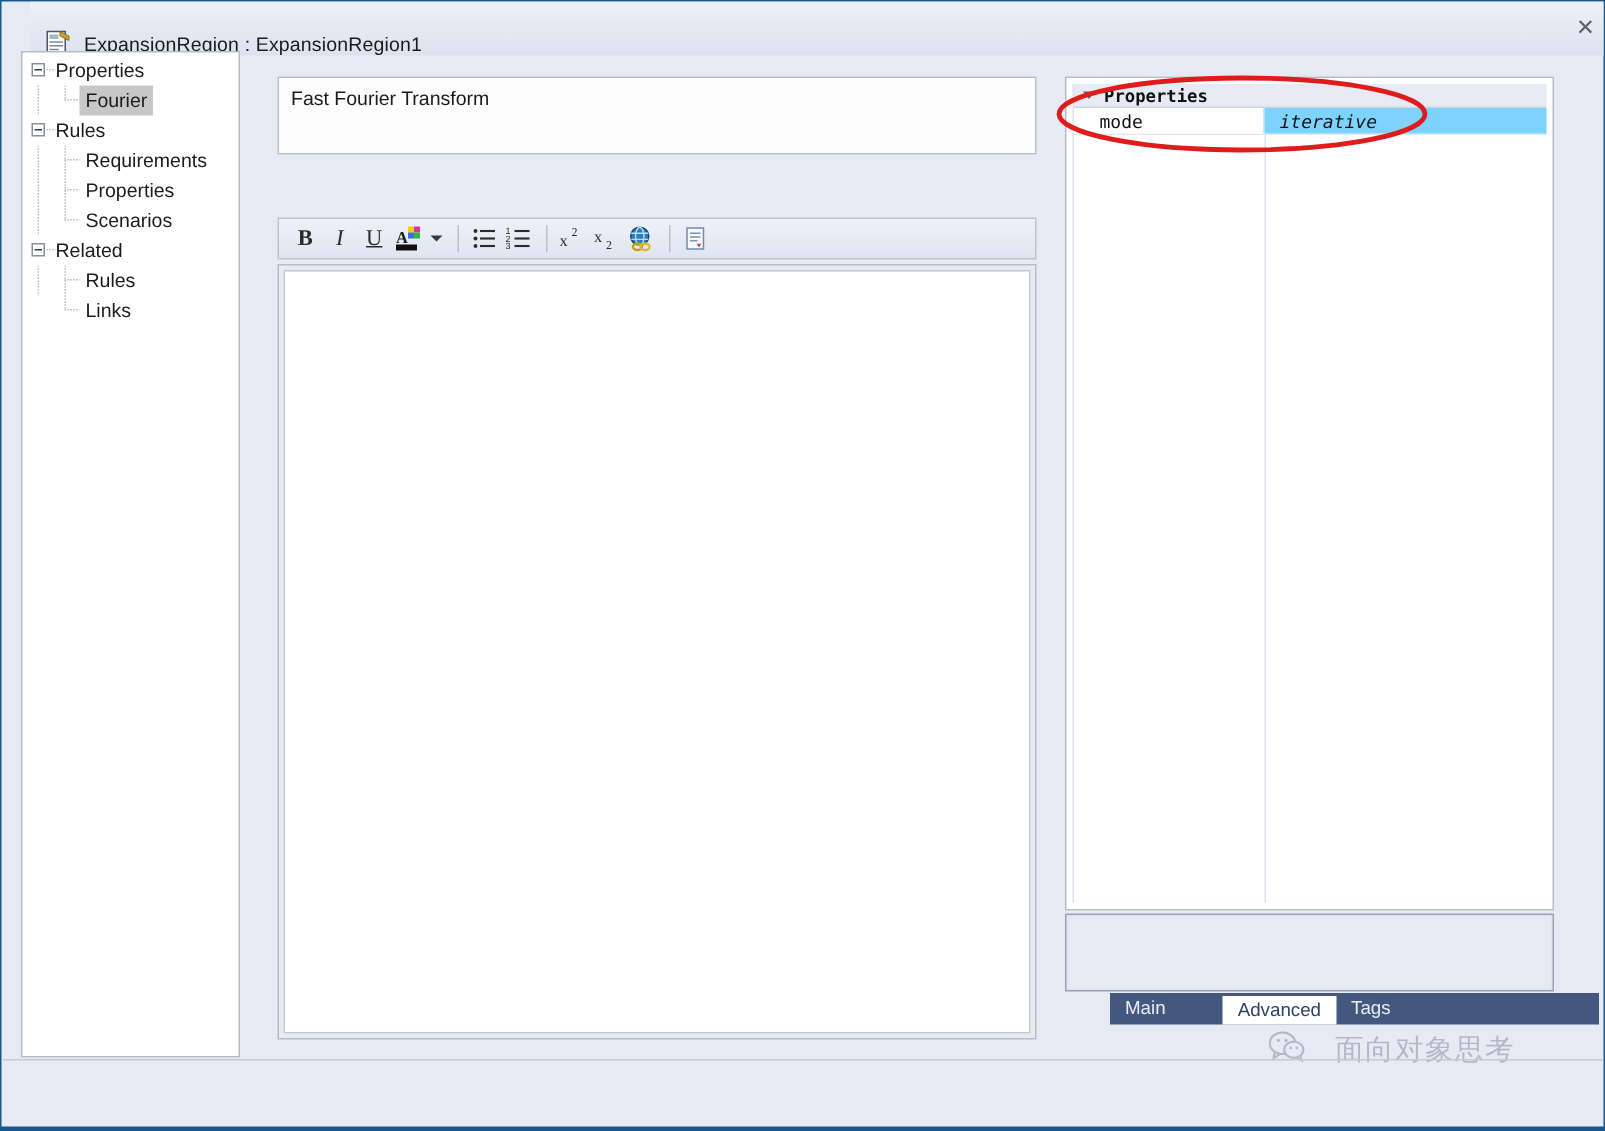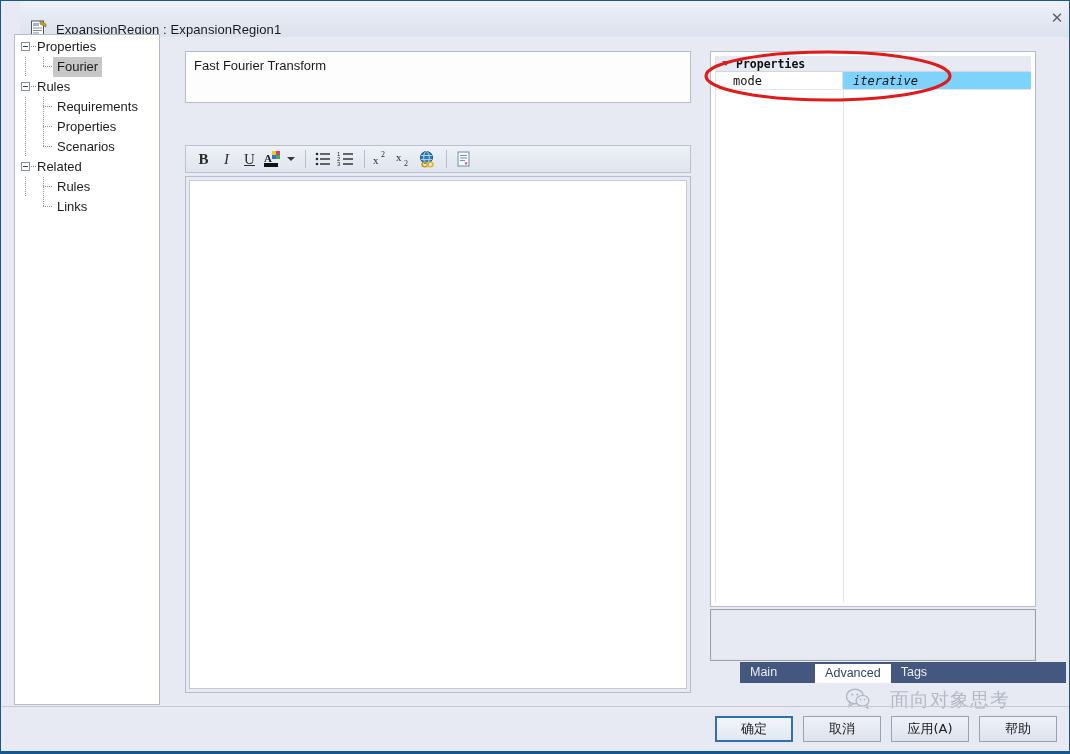--- a/index.html
+++ b/index.html
@@ -441,20 +441,14 @@
         <ellipse cx="16.5" cy="12.8" rx="6.4" ry="5.4" fill="#e7eaf3" stroke="#3e4a5c" stroke-width="1.4"></ellipse>
         <path d="M20.8 17 L21.8 20 L18.6 18.2" fill="#e7eaf3" stroke="#3e4a5c" stroke-width="1.4"></path>
         <circle cx="14.5" cy="11.6" r=".9" fill="#3e4a5c"></circle>
         <circle cx="18.6" cy="11.6" r=".9" fill="#3e4a5c"></circle>
       </svg>
     </span>
     <span id="wm-text">面向对象思考</span>
   </div>
 
   <div id="sep-line"></div>
-  <div id="btn-bar">
-    <div class="dlg-btn default">确定</div>
-    <div class="dlg-btn">取消</div>
-    <div class="dlg-btn">应用(A)</div>
-    <div class="dlg-btn">帮助</div>
-  </div>
 
 </div>
 
 </body></html>

